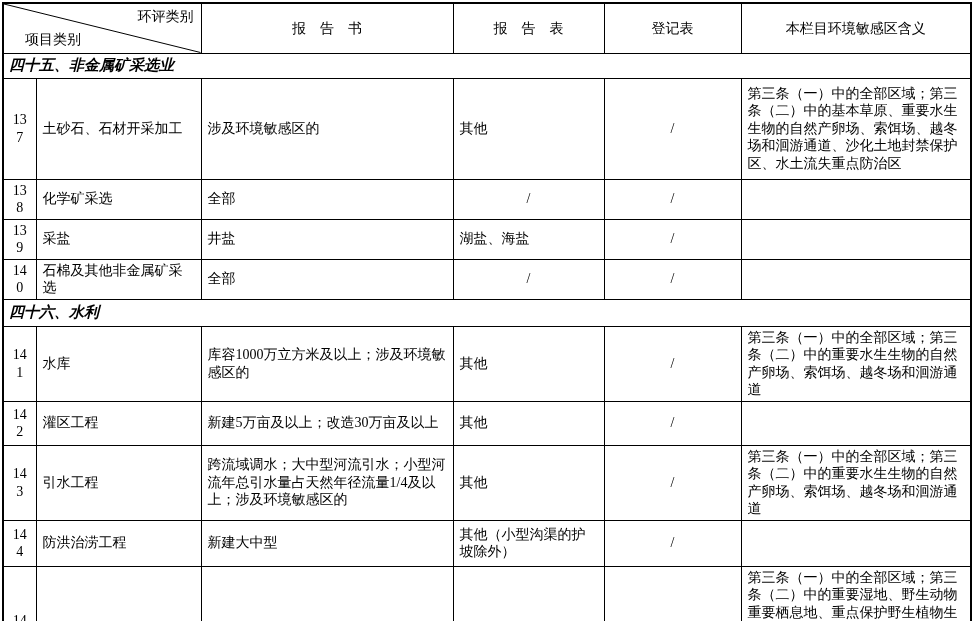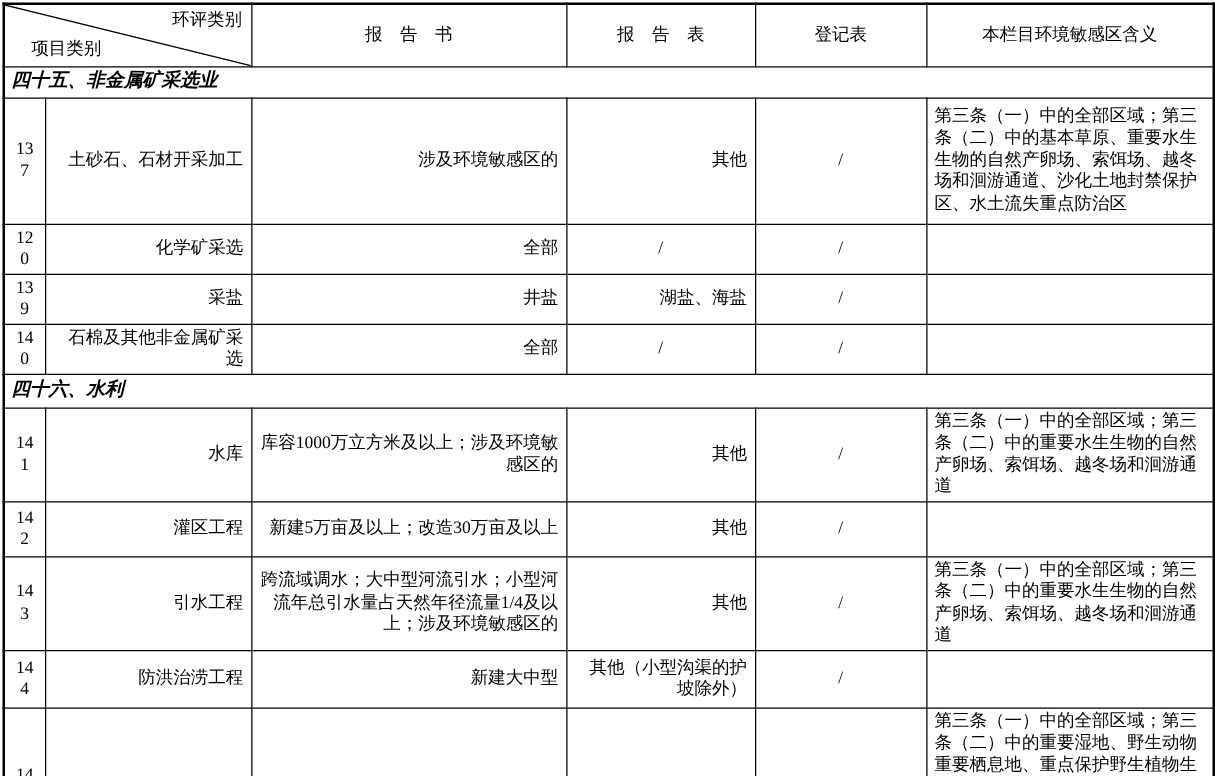--- a/index.html
+++ b/index.html
@@ -43,21 +43,21 @@
     font-weight: bold;
     font-size: 15px;
     text-align: left;
     padding: 2px 5px;
     font-style: italic;
   }
   tr.sec45 { height: 25px; }
   tr.sec46 { height: 27px; }
   
   td.c-no { text-align: center; }
-  td.c-cat, td.c-book, td.c-form { text-align: right; margin-left: 19px; }
+  td.c-cat, td.c-book, td.c-form { text-align: left; margin-left: 19px; }
   td.c-slash { text-align: center; }
   td.c-meaning {
     text-align: left;
     font-size: 13.5px;
     line-height: 1.1;
     padding: 2px 4px;
   }
   tr.r137 { height: 101px; }
   tr.r138 { height: 25px; }
   tr.r139 { height: 26px; }
@@ -104,21 +104,21 @@
     <tr class="r137">
       <td class="c-no">137</td>
       <td class="c-cat">土砂石、石材开采加工</td>
       <td class="c-book">涉及环境敏感区的</td>
       <td class="c-form">其他</td>
       <td class="c-slash">/</td>
       <td class="c-meaning">第三条（一）中的全部区域；第三条（二）中的基本草原、重要水生生物的自然产卵场、索饵场、越冬场和洄游通道、沙化土地封禁保护区、水土流失重点防治区</td>
     </tr>
 
     <tr class="r138">
-      <td class="c-no">120</td>
+      <td class="c-no">138</td>
       <td class="c-cat">化学矿采选</td>
       <td class="c-book">全部</td>
       <td class="c-slash">/</td>
       <td class="c-slash">/</td>
       <td class="c-meaning"></td>
     </tr>
 
     <tr class="r139">
       <td class="c-no">139</td>
       <td class="c-cat">采盐</td>

